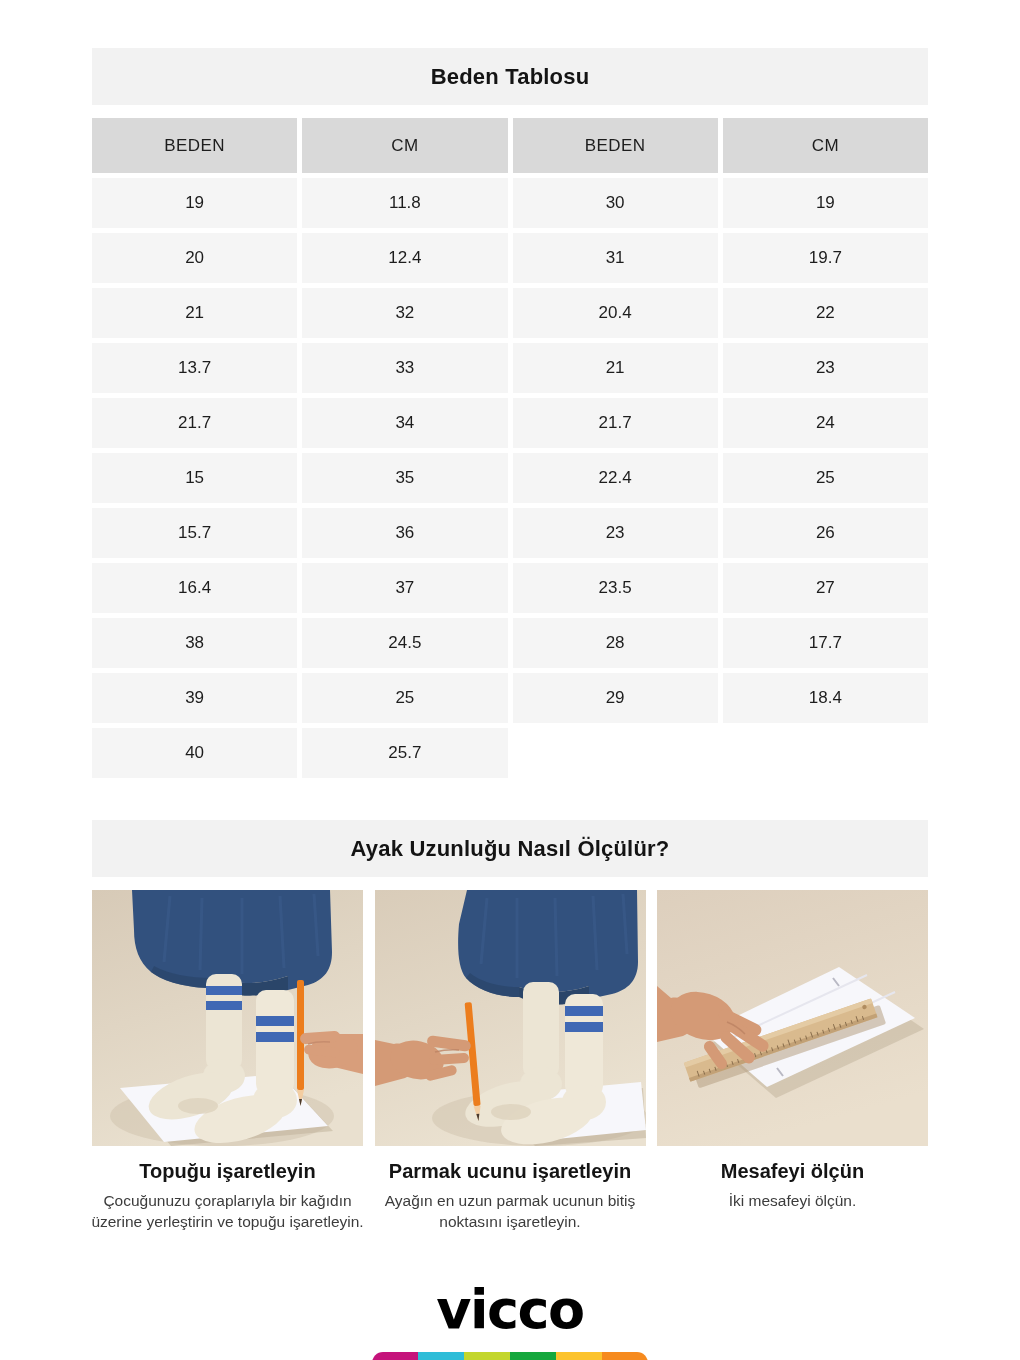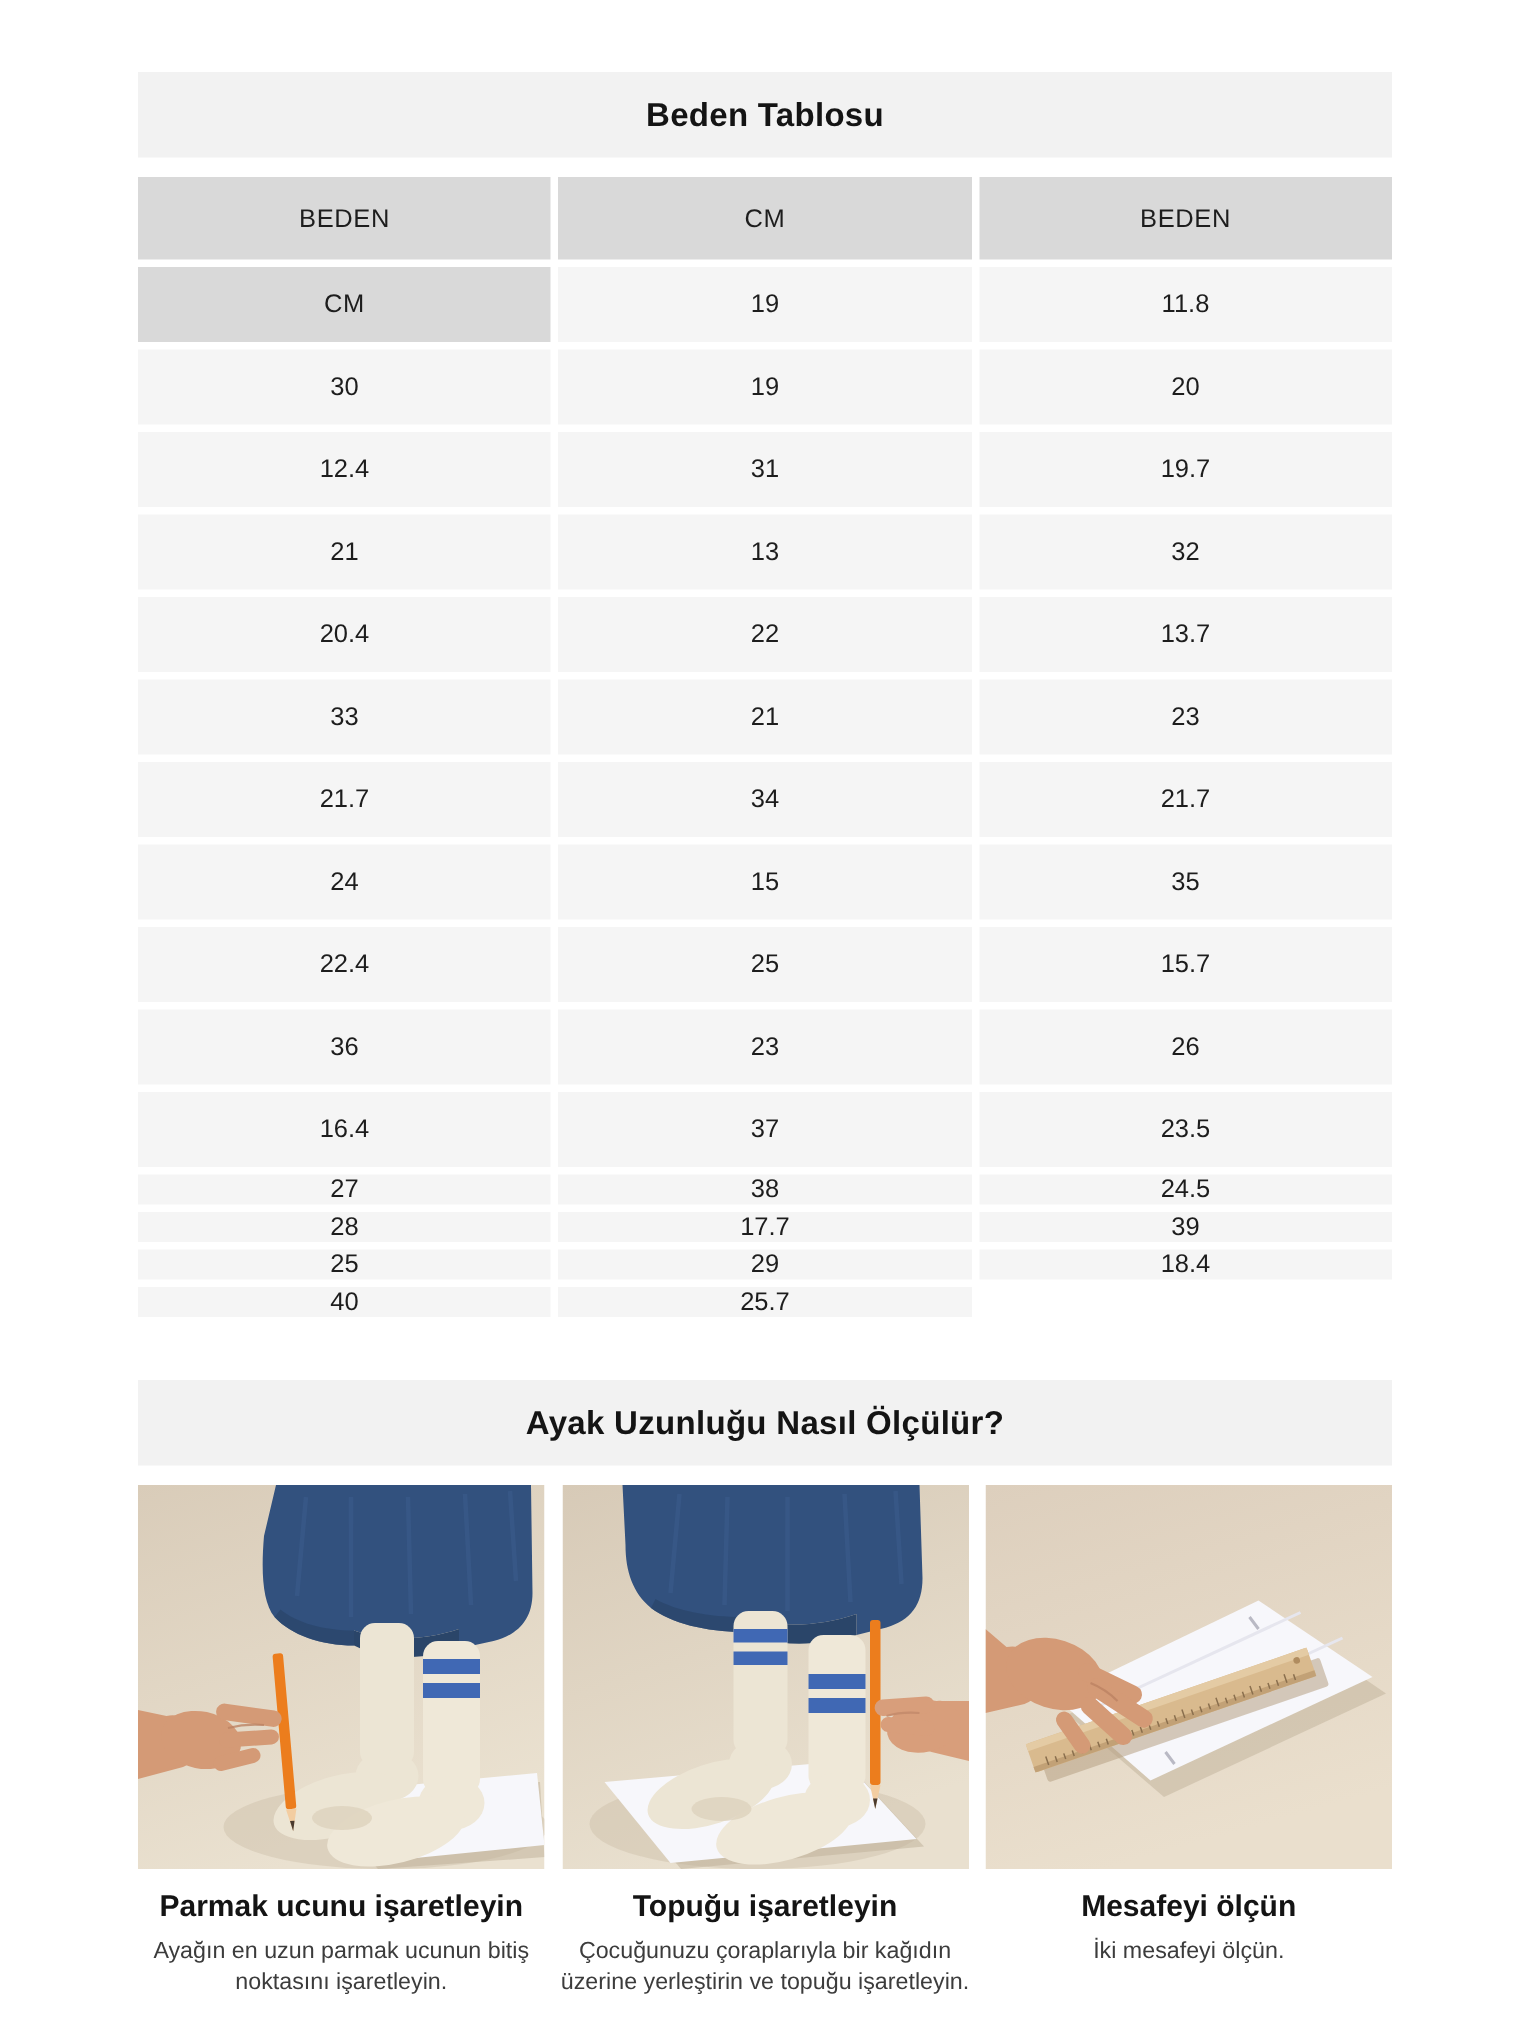--- a/index.html
+++ b/index.html
@@ -9,21 +9,21 @@
 
   .section-bar {
     margin:0 88px; height:57px; background:#f2f2f2;
     display:flex; align-items:center; justify-content:center;
   }
   .section-bar.first { margin-top:48px; }
   .section-bar .bar-title { font-size:22px; font-weight:700; color:#141414; letter-spacing:.2px; }
 
   .size-table {
     margin:13px 88px 0; display:grid;
-    grid-template-columns:repeat(3,1fr);
+    grid-template-columns:repeat(4,1fr);
     grid-template-rows:55px repeat(11,50px);
     gap:5px;
   }
   .size-table .cell {
     display:flex; align-items:center; justify-content:center;
     font-size:17px; color:#1d1d1d;
   }
   .size-table .th { background:#d9d9d9; letter-spacing:.4px; }
   .size-table .td { background:#f5f5f5; }
 
@@ -62,21 +62,20 @@
       <div class="cell th">CM</div>
       <div class="cell td">19</div>
       <div class="cell td">11.8</div>
       <div class="cell td">30</div>
       <div class="cell td">19</div>
       <div class="cell td">20</div>
       <div class="cell td">12.4</div>
       <div class="cell td">31</div>
       <div class="cell td">19.7</div>
       <div class="cell td">21</div>
-      <div class="cell td">13</div>
       <div class="cell td">32</div>
       <div class="cell td">20.4</div>
       <div class="cell td">22</div>
       <div class="cell td">13.7</div>
       <div class="cell td">33</div>
       <div class="cell td">21</div>
       <div class="cell td">23</div>
       <div class="cell td">21.7</div>
       <div class="cell td">34</div>
       <div class="cell td">21.7</div>
@@ -107,20 +106,71 @@
 
   <div class="section-bar howto-bar">
     <span class="bar-title">Ayak Uzunluğu Nasıl Ölçülür?</span>
   </div>
 
   <div class="steps">
 
     <div class="step">
       <svg viewBox="0 0 271 256" aria-hidden="true">
         <defs>
+          <linearGradient id="g1bg" x1="0" y1="0" x2="0.35" y2="1">
+            <stop offset="0" stop-color="#d7cab7"></stop>
+              <stop offset="1" stop-color="#e9e0cf"></stop>
+          </linearGradient>
+        </defs>
+        <rect width="271" height="256" fill="url(#g1bg)"></rect>
+        <ellipse cx="130" cy="226" rx="112" ry="30" fill="#cdbfa8" opacity="0.45"></ellipse>
+        <polygon points="34,202 192,188 241,241 79,256" fill="#bdb098" opacity="0.5"></polygon>
+        <polygon points="28,198 188,184 236,236 72,252" fill="#f7f7fb"></polygon>
+
+        <path d="M40,0 L238,0 L240,62 C240,80 232,90 216,95 L196,100 L196,86 C170,95 142,95 120,88 L120,98 C96,98 72,92 59,82 C47,72 42,58 42,40 Z" fill="#32517e"></path>
+        <path d="M120,88 C142,95 170,95 196,86 L196,100 C168,108 142,108 120,98 Z" fill="#2a4569"></path>
+        <path d="M59,82 C72,92 96,98 120,98 L120,88 C98,88 76,84 62,76 Z" fill="#2a4569" opacity="0.7"></path>
+        <path d="M78,6 L72,72 M110,8 L108,80 M150,8 L150,84 M188,6 L192,78 M222,4 L226,66" stroke="#3e5f90" stroke-width="3" opacity="0.45" fill="none"></path>
+
+        <g fill="#ece5d4">
+          <rect x="114" y="84" width="36" height="96" rx="10"></rect>
+          <ellipse cx="132" cy="186" rx="21" ry="17"></ellipse>
+          <ellipse cx="99" cy="206" rx="44" ry="20" transform="rotate(-18 99 206)"></ellipse>
+        </g>
+        <rect x="114" y="96" width="36" height="9" fill="#4068b4"></rect>
+        <rect x="114" y="111" width="36" height="9" fill="#4068b4"></rect>
+
+        <g fill="#efe8d8">
+          <rect x="164" y="100" width="38" height="104" rx="10"></rect>
+          <ellipse cx="183" cy="210" rx="22" ry="18"></ellipse>
+          <ellipse cx="148" cy="229" rx="47" ry="21" transform="rotate(-16 148 229)"></ellipse>
+        </g>
+        <rect x="164" y="126" width="38" height="10" fill="#4068b4"></rect>
+        <rect x="164" y="142" width="38" height="10" fill="#4068b4"></rect>
+        <ellipse cx="106" cy="216" rx="20" ry="8" fill="#ddd2bd" opacity="0.8"></ellipse>
+
+        <rect x="205" y="90" width="7" height="110" rx="2" fill="#ec7d1d"></rect>
+        <polygon points="205,200 212,200 208.5,216" fill="#f3cda1"></polygon>
+        <polygon points="207,209 210,209 208.5,216" fill="#4a3a2e"></polygon>
+
+        <g fill="#d89e7b">
+          <path d="M271,144 L271,184 L246,178 C237,175 232,167 234,158 C236,149 244,143 253,144 Z"></path>
+          <ellipse cx="241" cy="161" rx="25" ry="17" transform="rotate(-12 241 161)"></ellipse>
+          <rect x="208" y="142" width="40" height="11" rx="5.5" transform="rotate(-4 228 147)"></rect>
+          <rect x="212" y="156" width="36" height="10" rx="5" transform="rotate(6 230 161)"></rect>
+        </g>
+        <path d="M216,154 Q226,151 238,152" stroke="#c2886a" stroke-width="1.5" fill="none" opacity="0.8"></path>
+      </svg>
+      <div class="step-title">Topuğu işaretleyin</div>
+      <div class="step-body">Çocuğunuzu çoraplarıyla bir kağıdın üzerine yerleştirin ve topuğu işaretleyin.</div>
+    </div>
+
+    <div class="step">
+      <svg viewBox="0 0 271 256" aria-hidden="true">
+        <defs>
           <linearGradient id="g2bg" x1="0" y1="0" x2="0.35" y2="1">
             <stop offset="0" stop-color="#d9ccb9"></stop>
               <stop offset="1" stop-color="#eae1d0"></stop>
           </linearGradient>
         </defs>
         <rect width="271" height="256" fill="url(#g2bg)"></rect>
         <ellipse cx="165" cy="228" rx="108" ry="28" fill="#cdbfa8" opacity="0.45"></ellipse>
         <polygon points="122,212 268,198 271,248 160,256" fill="#bdb098" opacity="0.5"></polygon>
         <polygon points="116,206 266,192 271,240 152,252" fill="#f7f7fb"></polygon>
 
@@ -154,71 +204,20 @@
           <path d="M0,150 L0,196 L30,188 C40,184 44,175 41,166 C38,157 28,152 19,154 Z"></path>
           <ellipse cx="42" cy="170" rx="27" ry="19" transform="rotate(12 42 170)"></ellipse>
           <rect x="52" y="148" width="44" height="11" rx="5.5" transform="rotate(8 74 153)"></rect>
           <rect x="54" y="164" width="40" height="10" rx="5" transform="rotate(-4 74 169)"></rect>
           <rect x="50" y="178" width="32" height="10" rx="5" transform="rotate(-14 66 183)"></rect>
         </g>
         <path d="M60,162 Q72,159 84,160" stroke="#bb8263" stroke-width="1.5" fill="none" opacity="0.8"></path>
       </svg>
       <div class="step-title">Parmak ucunu işaretleyin</div>
       <div class="step-body">Ayağın en uzun parmak ucunun bitiş noktasını işaretleyin.</div>
-    </div>
-
-    <div class="step">
-      <svg viewBox="0 0 271 256" aria-hidden="true">
-        <defs>
-          <linearGradient id="g1bg" x1="0" y1="0" x2="0.35" y2="1">
-            <stop offset="0" stop-color="#d7cab7"></stop>
-              <stop offset="1" stop-color="#e9e0cf"></stop>
-          </linearGradient>
-        </defs>
-        <rect width="271" height="256" fill="url(#g1bg)"></rect>
-        <ellipse cx="130" cy="226" rx="112" ry="30" fill="#cdbfa8" opacity="0.45"></ellipse>
-        <polygon points="34,202 192,188 241,241 79,256" fill="#bdb098" opacity="0.5"></polygon>
-        <polygon points="28,198 188,184 236,236 72,252" fill="#f7f7fb"></polygon>
-
-        <path d="M40,0 L238,0 L240,62 C240,80 232,90 216,95 L196,100 L196,86 C170,95 142,95 120,88 L120,98 C96,98 72,92 59,82 C47,72 42,58 42,40 Z" fill="#32517e"></path>
-        <path d="M120,88 C142,95 170,95 196,86 L196,100 C168,108 142,108 120,98 Z" fill="#2a4569"></path>
-        <path d="M59,82 C72,92 96,98 120,98 L120,88 C98,88 76,84 62,76 Z" fill="#2a4569" opacity="0.7"></path>
-        <path d="M78,6 L72,72 M110,8 L108,80 M150,8 L150,84 M188,6 L192,78 M222,4 L226,66" stroke="#3e5f90" stroke-width="3" opacity="0.45" fill="none"></path>
-
-        <g fill="#ece5d4">
-          <rect x="114" y="84" width="36" height="96" rx="10"></rect>
-          <ellipse cx="132" cy="186" rx="21" ry="17"></ellipse>
-          <ellipse cx="99" cy="206" rx="44" ry="20" transform="rotate(-18 99 206)"></ellipse>
-        </g>
-        <rect x="114" y="96" width="36" height="9" fill="#4068b4"></rect>
-        <rect x="114" y="111" width="36" height="9" fill="#4068b4"></rect>
-
-        <g fill="#efe8d8">
-          <rect x="164" y="100" width="38" height="104" rx="10"></rect>
-          <ellipse cx="183" cy="210" rx="22" ry="18"></ellipse>
-          <ellipse cx="148" cy="229" rx="47" ry="21" transform="rotate(-16 148 229)"></ellipse>
-        </g>
-        <rect x="164" y="126" width="38" height="10" fill="#4068b4"></rect>
-        <rect x="164" y="142" width="38" height="10" fill="#4068b4"></rect>
-        <ellipse cx="106" cy="216" rx="20" ry="8" fill="#ddd2bd" opacity="0.8"></ellipse>
-
-        <rect x="205" y="90" width="7" height="110" rx="2" fill="#ec7d1d"></rect>
-        <polygon points="205,200 212,200 208.5,216" fill="#f3cda1"></polygon>
-        <polygon points="207,209 210,209 208.5,216" fill="#4a3a2e"></polygon>
-
-        <g fill="#d89e7b">
-          <path d="M271,144 L271,184 L246,178 C237,175 232,167 234,158 C236,149 244,143 253,144 Z"></path>
-          <ellipse cx="241" cy="161" rx="25" ry="17" transform="rotate(-12 241 161)"></ellipse>
-          <rect x="208" y="142" width="40" height="11" rx="5.5" transform="rotate(-4 228 147)"></rect>
-          <rect x="212" y="156" width="36" height="10" rx="5" transform="rotate(6 230 161)"></rect>
-        </g>
-        <path d="M216,154 Q226,151 238,152" stroke="#c2886a" stroke-width="1.5" fill="none" opacity="0.8"></path>
-      </svg>
-      <div class="step-title">Topuğu işaretleyin</div>
-      <div class="step-body">Çocuğunuzu çoraplarıyla bir kağıdın üzerine yerleştirin ve topuğu işaretleyin.</div>
     </div>
 
     <div class="step">
       <svg viewBox="0 0 271 256" aria-hidden="true">
         <defs>
           <linearGradient id="g3bg" x1="0" y1="0" x2="0.3" y2="1">
             <stop offset="0" stop-color="#ddcfbd"></stop>
               <stop offset="1" stop-color="#eadfcd"></stop>
           </linearGradient>
         </defs>

